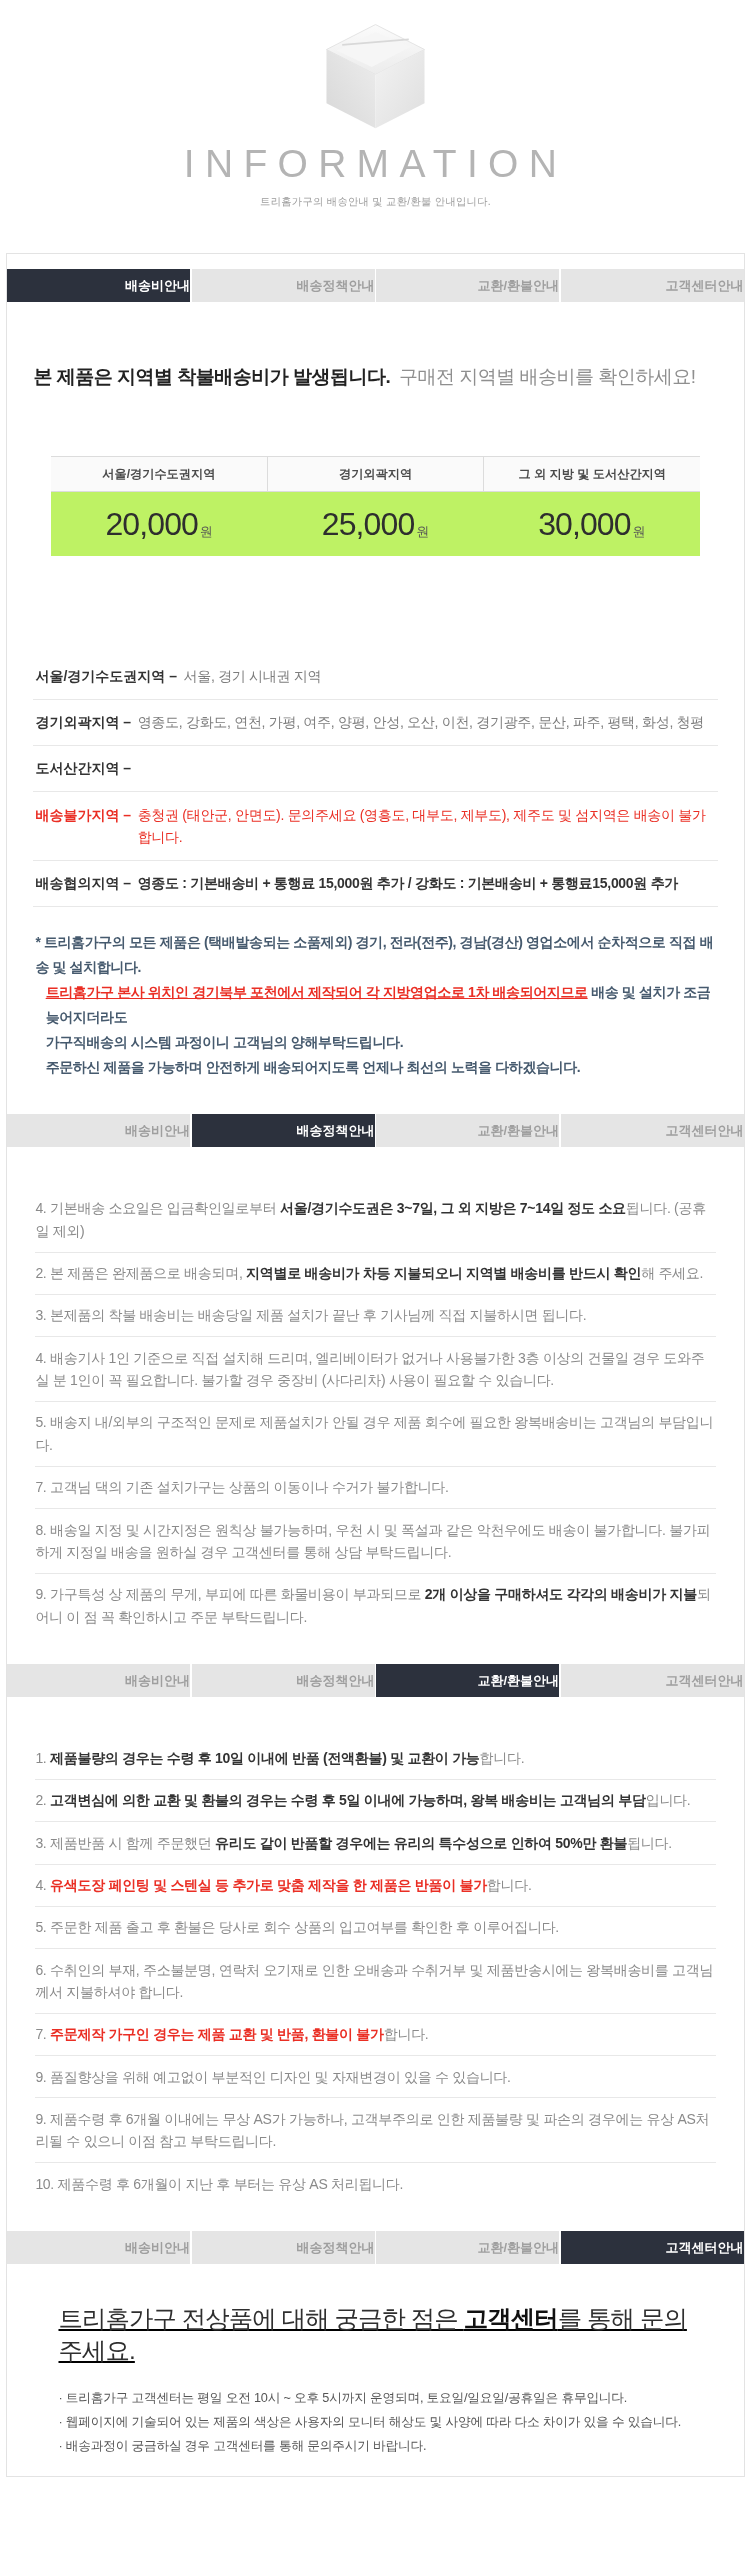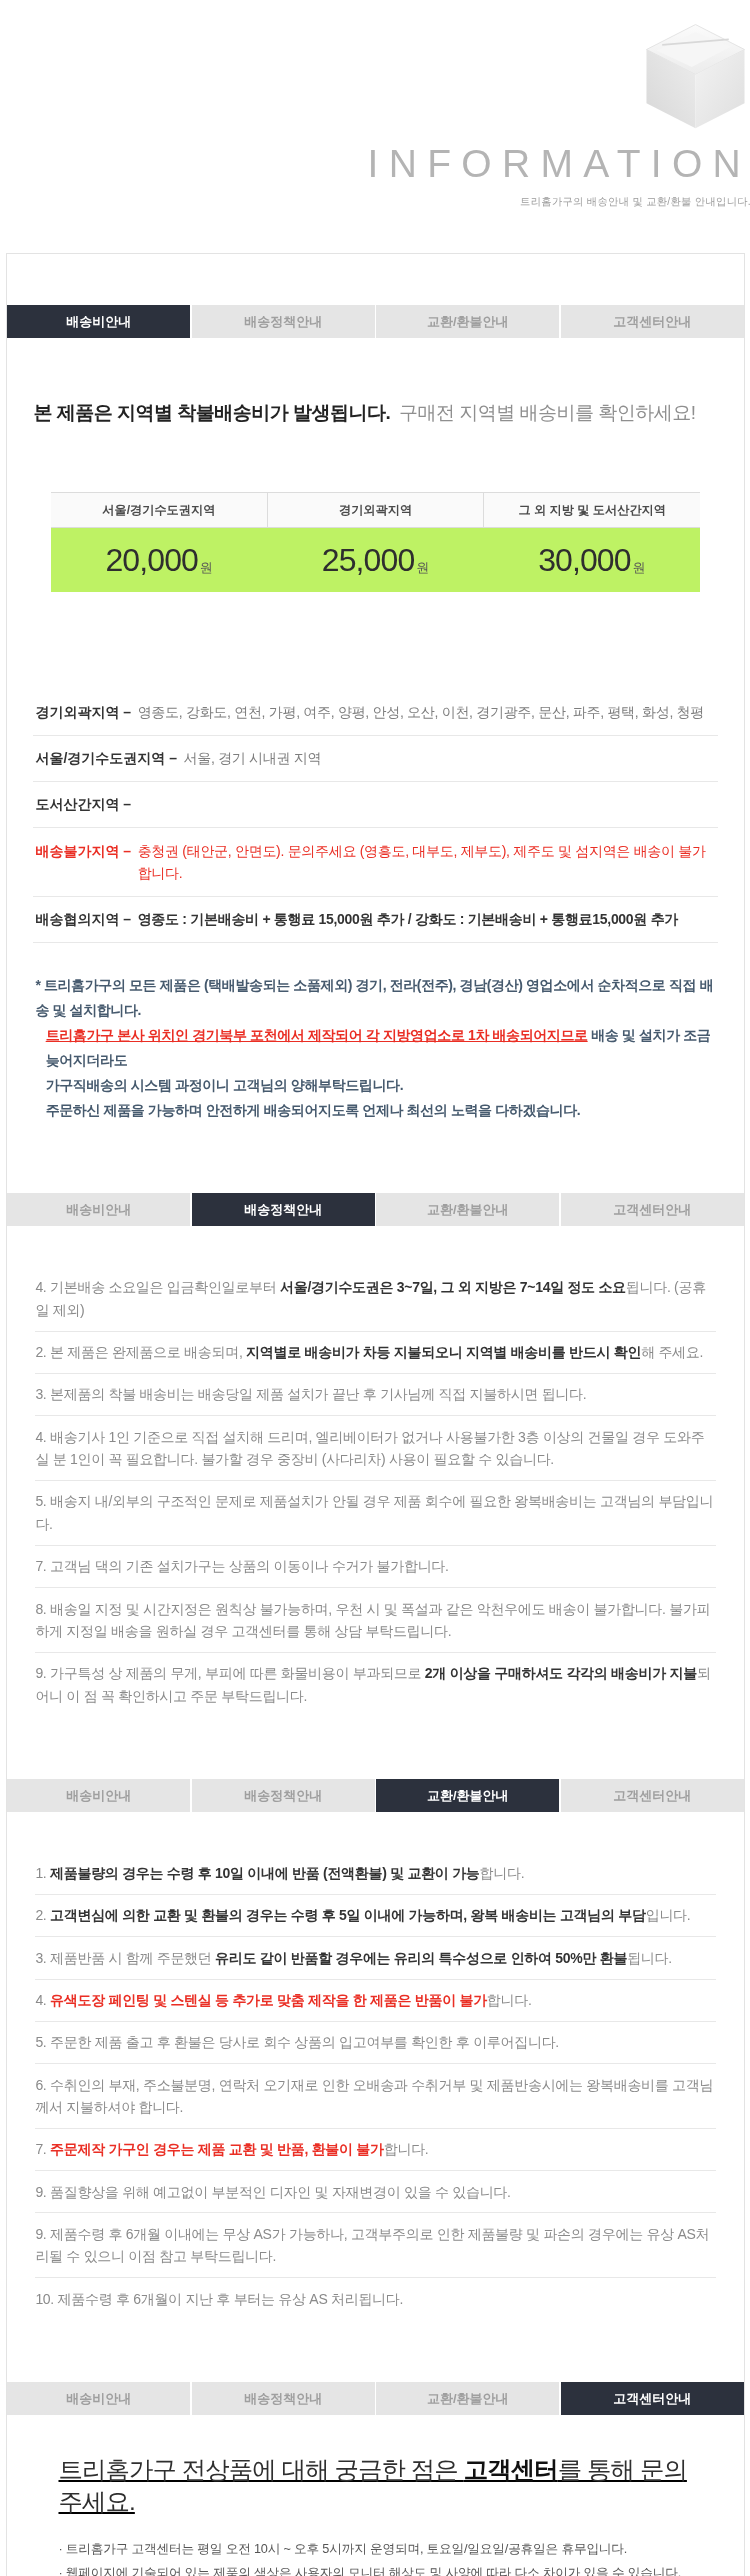--- a/index.html
+++ b/index.html
@@ -1,31 +1,31 @@
 <!DOCTYPE html>
 <html style="font-size:15px"><head>
 <meta charset="utf-8">
 <style>
   html,body { margin:0; padding:0; background:#fff; }
   body { width:751px; font-family:"Liberation Sans","DejaVu Sans",sans-serif; -webkit-font-smoothing:antialiased; }
   .page { width:751px; }
 
   
-  .hdr { height:253px; text-align:right; padding-top:19px; box-sizing:border-box; }
+  .hdr { height:253px; text-align:center; padding-top:19px; box-sizing:border-box; }
   .box-icon { display:inline-block; }
   .info-title { font-size:39px; color:#b4b4b4; letter-spacing:10.3px; margin-top:9.4px; font-weight:400; }
   .info-sub { font-size:10.3px; color:#9b9b9b; margin-top:8.4px; letter-spacing:0.3px; }
 
   
   .frame { margin:0 5.6px 5.6px; border:0.9px solid #e3e3e3; padding:15px 0.9px 17px; background:#fff; }
 
   
   .tabs { display:flex; gap:1.9px; }
-  .tab { flex:1; height:33px; line-height:33px; text-align:center; font-size:13px; font-weight:bold;
-         background:#e5e5e5; color:#9f9f9f; cursor:pointer;margin-top:36px; }
+  .tab { flex:1; height:33px; line-height:33px; text-align:right; font-size:13px; font-weight:bold;
+         background:#e5e5e5; color:#9f9f9f; cursor:pointer; }
   .tab.active { background:#2c313d; color:#ffffff; }
 
   .section { padding:0 26px; }
 
   
   .fee-headline { margin-top:62px; font-size:19px; line-height:26px; letter-spacing:-0.5px; }
   .fee-headline .hl-b { font-weight:bold; color:#222; }
   .fee-headline .hl-g { color:#8f8f8f; margin-left:3.8px; }
 
   .fee-table { margin:66px auto 0; width:649px; }
@@ -38,21 +38,21 @@
                     font-size:32px; color:#2e2e2e; letter-spacing:-0.9px; }
   .fee-vals .won { font-size:13px; color:#555; margin:15px 0 0 1.9px; letter-spacing:0; }
 
   .regions { margin-top:98px; }
   .region-row { display:flex; padding:11.3px 1.9px; border-bottom:0.9px solid #e8e8e8; font-size:14px; line-height:22.5px; }
   .region-row .lbl { font-weight:bold; color:#333; white-space:nowrap; margin-right:6.6px; }
   .region-row .txt { color:#7d7d7d; letter-spacing:-0.3px; }
   .region-row.red .lbl, .region-row.red .txt { color:#ea2e24; }
   .region-row.dark .txt { color:#333; font-weight:bold; }
 
-  .notice { margin-top:30px; padding:0 1.9px 34px; font-size:14px; font-weight:bold; line-height:25px; letter-spacing:-0.4px; }
+  .notice { margin-top:23px; padding:0 1.9px 34px; font-size:14px; font-weight:bold; line-height:25px; letter-spacing:-0.4px; }
   .notice .line { color:#465a6e; }
   .notice .line + .line { padding-left:10.3px; }
 
   .seg-g { color:#8a8a8a; }
   .seg-b { color:#333; font-weight:bold; }
   .seg-r { color:#ea2e24; font-weight:bold; }
   .seg-blue { color:#465a6e; }
   .seg-redu { color:#ea2e24; text-decoration:underline; }
   .seg-n { color:#2f2f2f; }
   .seg-hb { color:#111; font-weight:bold; }
@@ -133,26 +133,26 @@
             </div>
             <div class="cell">
               <span>30,000</span>
               <span class="won">원</span>
             </div>
           </div>
       </div>
 
       <div class="regions">
           <div class="region-row ">
+            <span class="lbl">서울/경기수도권지역 –</span>
+            <span class="txt">서울, 경기 시내권 지역</span>
+          </div>
+          <div class="region-row ">
             <span class="lbl">경기외곽지역 –</span>
             <span class="txt">영종도, 강화도, 연천, 가평, 여주, 양평, 안성, 오산, 이천, 경기광주, 문산, 파주, 평택, 화성, 청평</span>
-          </div>
-          <div class="region-row ">
-            <span class="lbl">서울/경기수도권지역 –</span>
-            <span class="txt">서울, 경기 시내권 지역</span>
           </div>
           <div class="region-row ">
             <span class="lbl">도서산간지역 –</span>
           </div>
           <div class="region-row red">
             <span class="lbl">배송불가지역 –</span>
             <span class="txt">충청권 (태안군, 안면도). 문의주세요 (영흥도, 대부도, 제부도), 제주도 및 섬지역은 배송이 불가합니다.</span>
           </div>
           <div class="region-row dark">
             <span class="lbl">배송협의지역 –</span>

